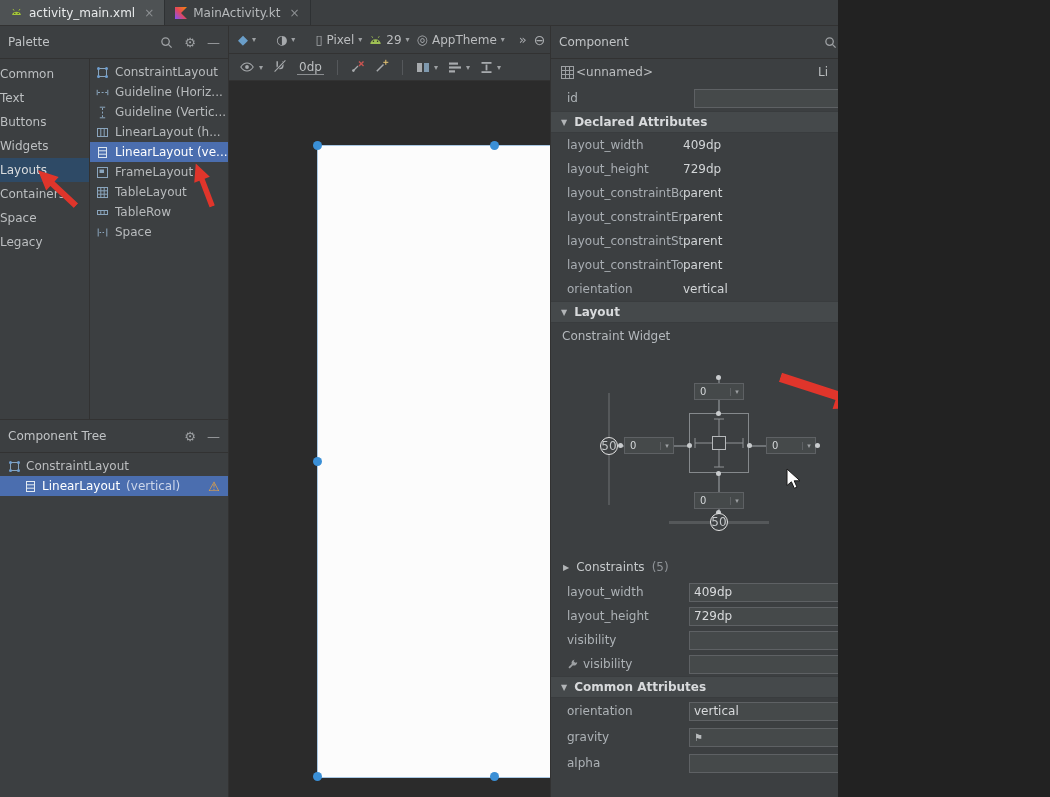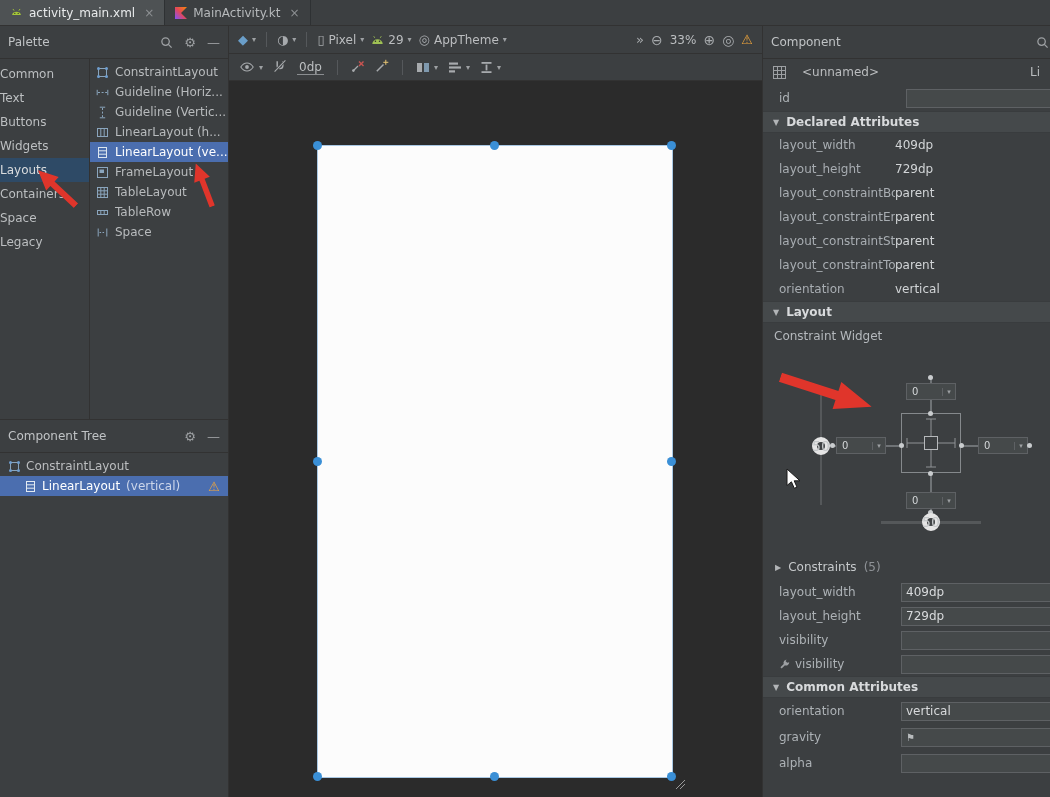--- a/index.html
+++ b/index.html
@@ -1,17 +1,17 @@
 <!DOCTYPE html>
 <html><head>
 <meta charset="utf-8">
 <style>
   *{box-sizing:border-box;margin:0;padding:0}
   body{background:#222;font-family:"DejaVu Sans","Liberation Sans",sans-serif}
-  .app{width:1050px;height:797px;background:#fca5a5;color:#bbbdbf;font-size:12px;position:relative;overflow:hidden;user-select:none}
+  .app{width:838px;height:797px;background:#fca5a5;color:#bbbdbf;font-size:12px;position:relative;overflow:hidden;user-select:none}
 
   
   .tabbar{height:26px;display:flex;background:#3c3f41;border-bottom:1px solid #323232}
   .tab{display:flex;align-items:center;gap:6px;padding:0 10px;border-right:1px solid #2e3133;color:#b6b9bb;white-space:nowrap}
   .tab.active{background:#4e5254;color:#e9ebec}
   .tab .close{color:#8d9093;margin-left:3px;font-size:12px}
 
   
   .main{display:flex;height:771px}
   .leftcol{width:229px;border-right:1px solid #323232;display:flex;flex-direction:column;background:#3c3f41}
@@ -53,21 +53,21 @@
   .margin-dd{color:#bcbfc1;border-bottom:1px solid #8a8d90;padding:0 2px}
 
   
   .canvas{flex:1;position:relative;background:#2b2b2b;overflow:hidden}
   .artboard{position:absolute;left:89px;top:65px;width:354px;height:631px;background:#fcfcfc;box-shadow:0 0 0 1px #a9c8e4}
   .hdl{position:absolute;width:9px;height:9px;border-radius:50%;background:#3a8fd6}
   .resize-grip{position:absolute;left:447px;top:699px}
 
   
   .attr-body{flex:1;overflow:hidden;display:flex;flex-direction:column}
-  .arow{height:26px;min-height:26px;display:flex;align-items:center;gap:16px;padding:0 10px}
+  .arow{height:26px;min-height:26px;display:flex;align-items:center;gap:2px;padding:0 10px}
   .arow .right-clip{margin-left:auto;color:#b9bcbe}
   .asec{height:22px;min-height:22px;display:flex;align-items:center;gap:7px;background:#45494b;padding:0 10px;color:#d8dadc;font-weight:bold;border-top:1px solid #393c3e;border-bottom:1px solid #393c3e}
   .asec .m{font-size:8px;color:#b2b5b7;font-weight:normal}
   .drow{height:24px;min-height:24px;display:flex;align-items:center;padding-left:16px}
   .drow .dn{width:116px;flex:none;color:#a8adb2;white-space:nowrap;overflow:hidden}
   .drow .dv{color:#d2d5d7;white-space:nowrap}
   .frow{height:24px;min-height:24px;display:flex;align-items:center;padding-left:16px}
   .frow.tall{height:26px;min-height:26px}
   .frow .fn{width:122px;flex:none;color:#adb2b6;display:flex;align-items:center;gap:5px;white-space:nowrap;overflow:hidden}
   .frow .fn.idw{width:127px}
@@ -80,21 +80,21 @@
 
   
   .cwidget{position:relative;height:205px;min-height:205px}
   .cw-line{position:absolute;background:#6f7376}
   .cw-slider{position:absolute;background:#55585a}
   .cw-sq{position:absolute;left:138px;top:64px;width:60px;height:60px;border:1px solid #85898c}
   .mdrop{position:absolute;width:50px;height:17px;background:#45494a;border:1px solid #5e6164;display:flex;align-items:center;font-size:10px;color:#d4d7d9;z-index:2}
   .mdrop .mv{flex:1;padding-left:5px}
   .mdrop .ma{width:13px;border-left:1px solid #5e6164;text-align:center;font-size:7px;color:#9da0a3}
   .cw-dot{position:absolute;width:5px;height:5px;border-radius:50%;background:#c9ccce;z-index:3}
-  .bias{position:absolute;width:18px;height:18px;border-radius:50%;background:#3f4244;border:5px solid #e5e5e5;color:#c3c6c8;font-size:14px;display:flex;align-items:center;justify-content:center;z-index:3}
+  .bias{position:absolute;width:18px;height:18px;border-radius:50%;background:#3f4244;border:1px solid #e5e5e5;color:#c3c6c8;font-size:12px;display:flex;align-items:center;justify-content:center;z-index:3}
 
   
   .overlay{position:absolute;left:0;top:0;width:100%;height:100%;pointer-events:none;z-index:100}
   .arrow{position:absolute}
 </style>
 </head>
 <body>
 
 <div class="app">
 

